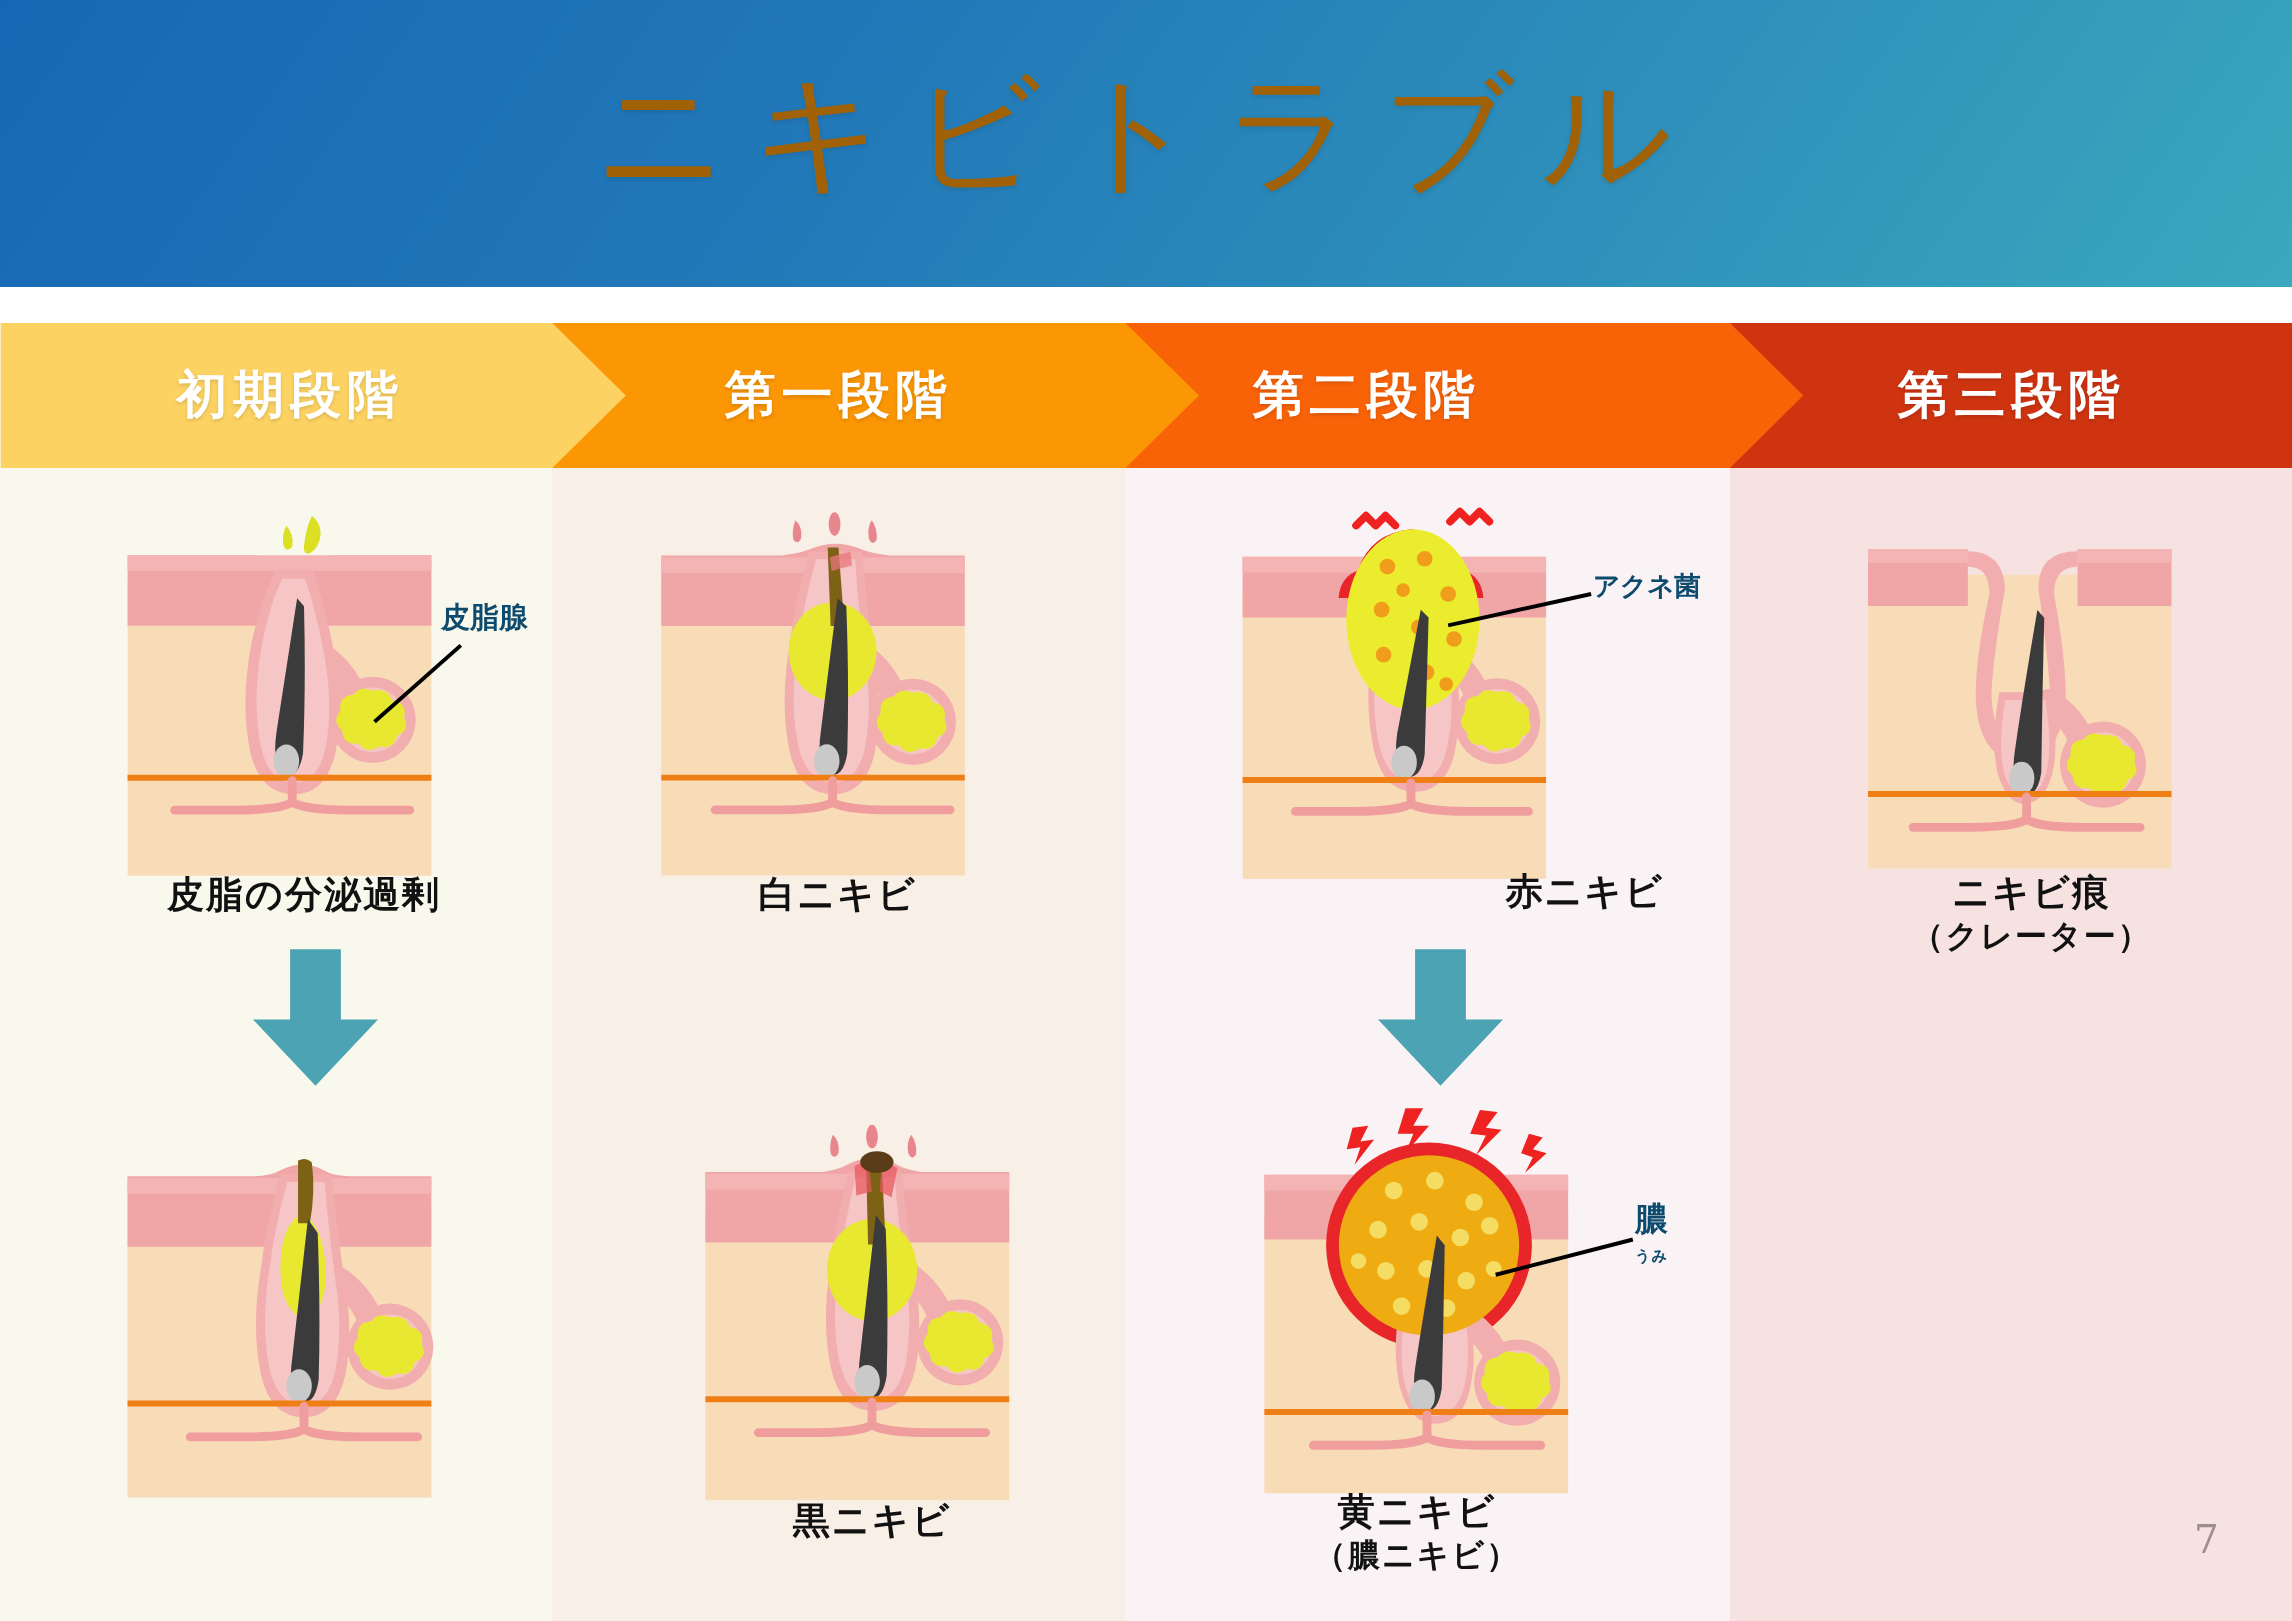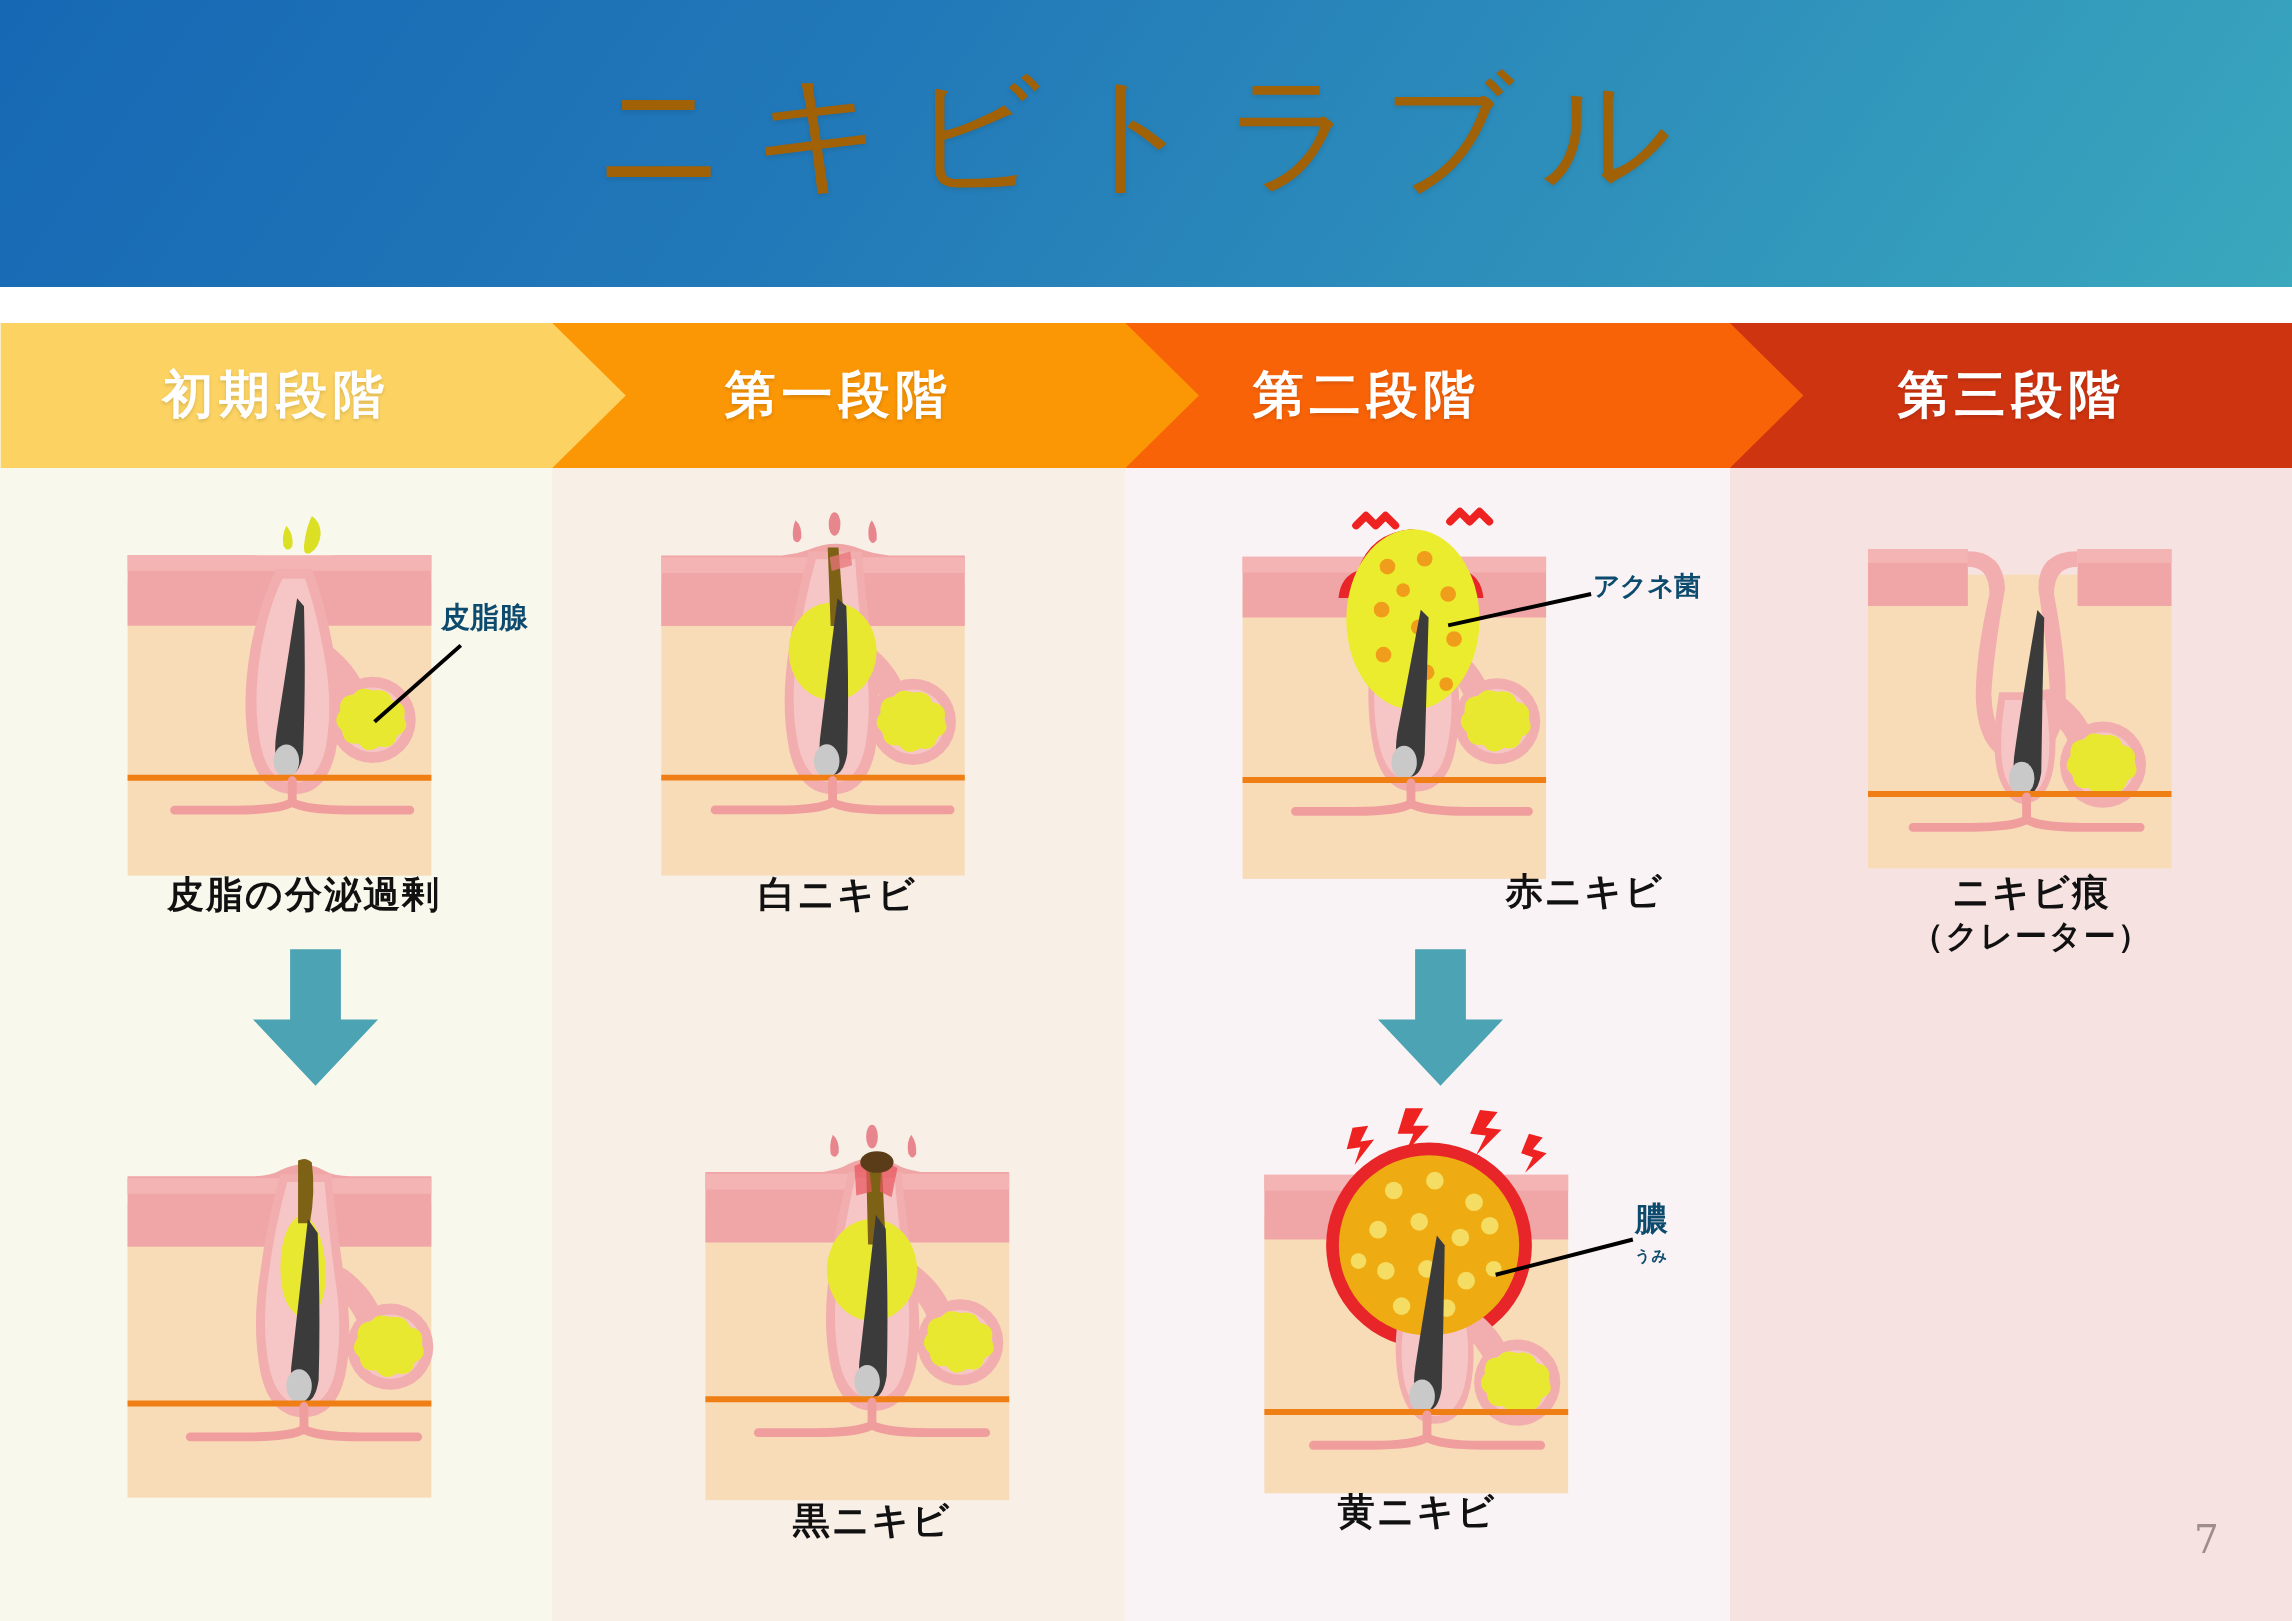--- a/index.html
+++ b/index.html
@@ -71,21 +71,21 @@
 <div class="col-bg" id="colbg3" style="left: 1730px; width: 563px; background: rgb(246, 226, 225);"></div>
 
 <div class="stage-row">
 
   <svg width="2293" height="145" viewBox="0 0 2339 148" style="position:absolute;left:0;top:0;">
     <polygon id="chev3" points="1690,0 2339,0 2339,148 1690,148 1765,74" fill="#cf3410"></polygon>
     <polygon id="chev2" points="1073,0 1765,0 1840,74 1765,148 1073,148 1148,74" fill="#f96308"></polygon>
     <polygon id="chev1" points="488,0 1148,0 1223,74 1148,148 488,148 563,74" fill="#fb9604"></polygon>
     <polygon id="chev0" points="0,0 563,0 638,74 563,148 0,148" fill="#fcd362"></polygon>
   </svg>
-  <div class="stage" style="left:0;width:552px;">
+  <div class="stage" style="left:14px;width:552px;">
     <span class="stage-label">初期段階</span>
   </div>
   <div class="stage" style="left:552px;width:573px;">
     <span class="stage-label">第一段階</span>
   </div>
   <div class="stage" style="left:1064px;width:605px;">
     <span class="stage-label">第二段階</span>
   </div>
   <div class="stage" style="left:1730px;width:563px;text-align:right;">
     <span class="stage-label">第三段階</span>
@@ -329,17 +329,18 @@
     <path d="M302,28 l14,4 l-10,12 l14,4 l-22,20 l8,-16 l-12,-4 Z" fill="#ef2222"></path>
 
     <line x1="268" y1="172" x2="408" y2="136" stroke="#000" stroke-width="4"></line>
   </svg>
   <div class="callout" style="left:402px;top:96px;font-size:33px;">
     <span>膿</span>
     <span class="ruby">うみ</span>
   </div>
   <div class="caption" style="top:382px;left:-61px;">
     <span>黄ニキビ</span>
+    <span class="sub">（膿ニキビ）</span>
   </div>
 </div>
 
 <div class="pagenum" style="left:2194px;top:1517px;">7</div>
 
 
 </body></html>

